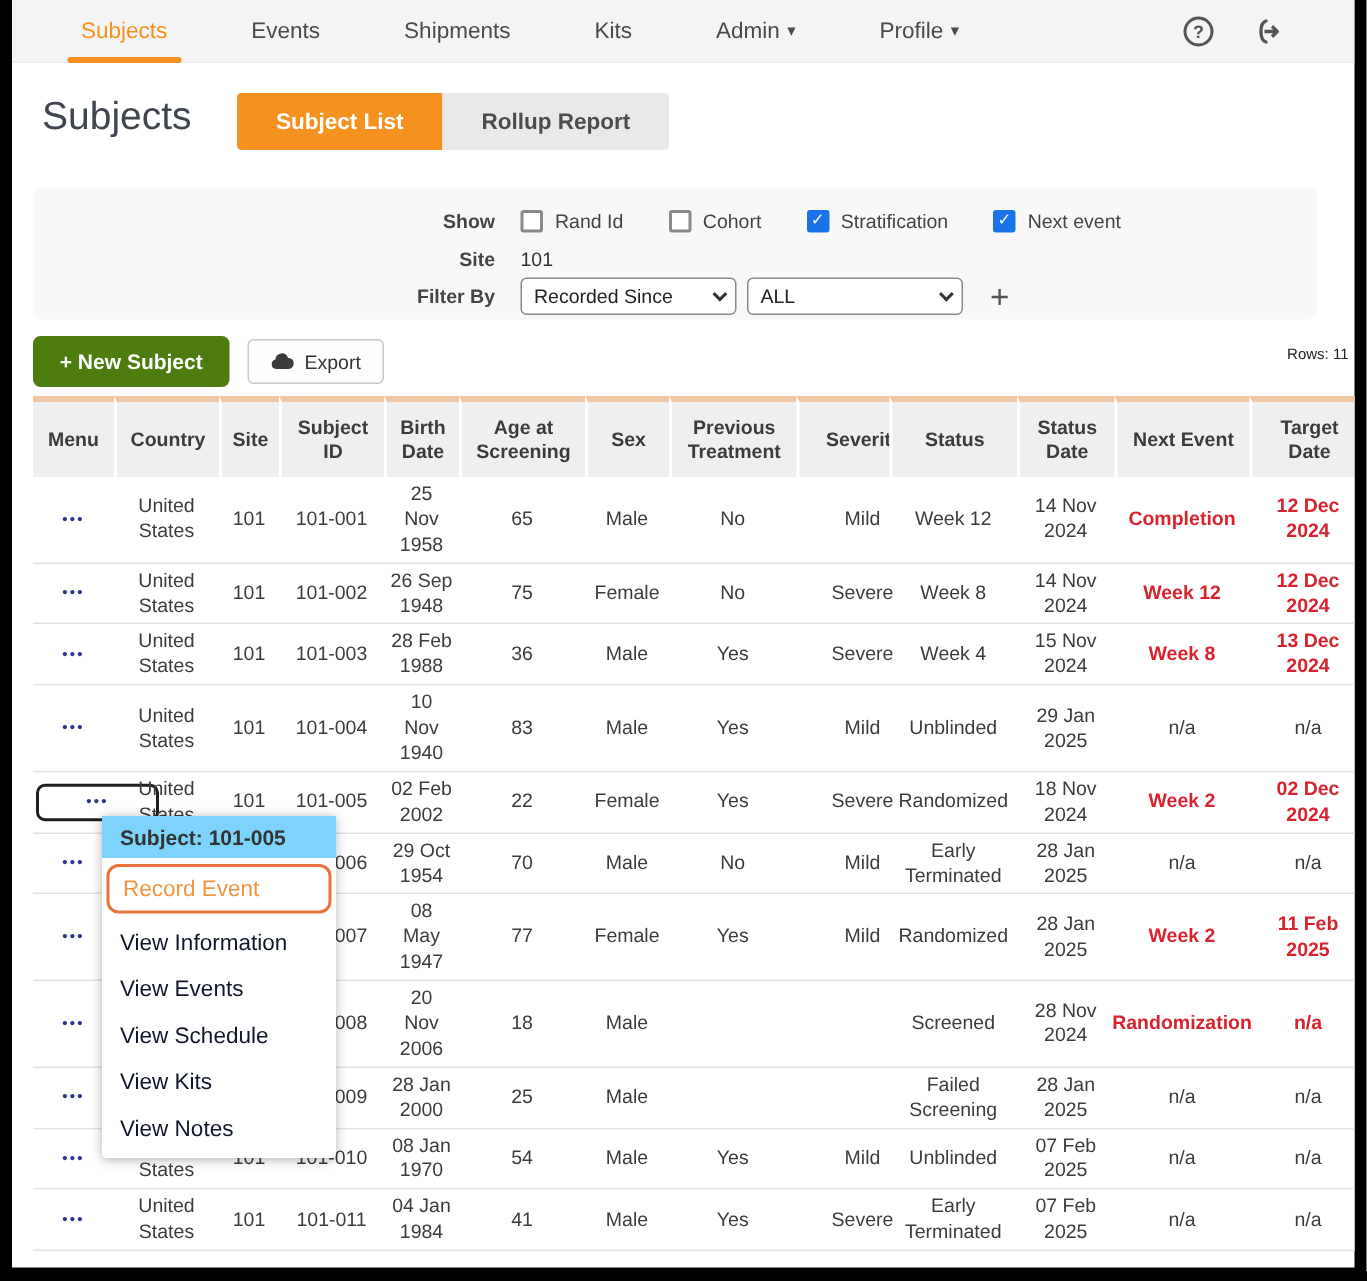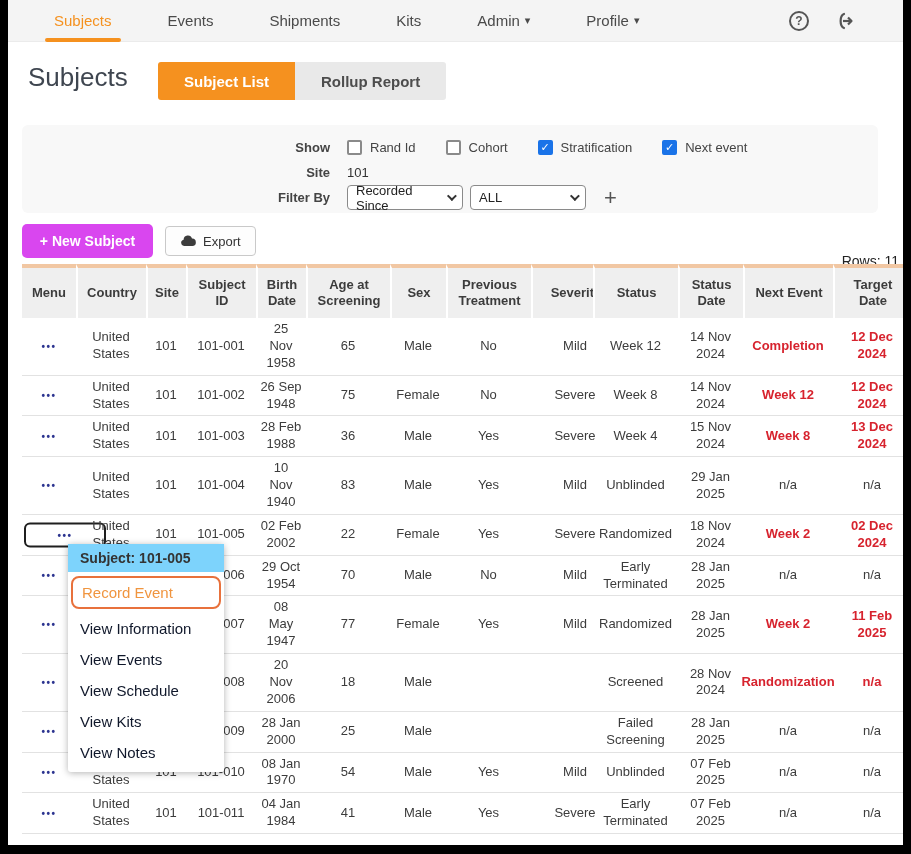--- a/index.html
+++ b/index.html
@@ -32,36 +32,36 @@
                   border-radius: 6px; padding-top: 10px; }
   .f-row { display: flex; align-items: center; min-height: 24px; margin-bottom: 1px; }
   .f-label { width: 308px; text-align: right; font-size: 13px; font-weight: 700; color: #444; flex: none; }
   .f-fields { display: flex; align-items: center; margin-left: 17px; gap: 30px; }
   .cb-item { display: flex; align-items: center; gap: 8px; cursor: pointer; justify-content: space-between; }
   .cb { width: 15px; height: 15px; border: 2px solid #8a8a8a; border-radius: 2px; background: #fff; flex: none;
         display: flex; align-items: center; justify-content: center; font-size: 11px; line-height: 1; }
   .cb.checked { background: #1a73e8; border-color: #1a73e8; color: #fff; }
   .cb-label { font-size: 13px; color: #444; }
   .f-value { font-size: 13px; color: #333; }
-  .fselect { width: 116px; height: 25px; border: 1px solid #8a8a8a; border-radius: 4px; background: #fff;
+  .fselect { width: 144px; height: 25px; border: 1px solid #8a8a8a; border-radius: 4px; background: #fff;
              display: flex; align-items: center; justify-content: space-between; padding: 0 8px; font-size: 13px;
              color: #222; cursor: pointer; }
   .fselect + .fselect { margin-left: -23px; }
   .chev { width: 7px; height: 7px; border-right: 2px solid #333; border-bottom: 2px solid #333;
           transform: rotate(45deg) translateY(-2px); flex: none; }
   .add-filter { font-size: 22px; color: #555; font-weight: 400; cursor: pointer; margin-left: -12px; line-height: 1; }
 
   
-  .btn-new { position: absolute; left: 14px; top: 224px; width: 131px; height: 34px; background: #d946ef;
+  .btn-new { position: absolute; left: 14px; top: 224px; width: 131px; height: 34px; background: #4d7c0f;
              color: #fff; font-weight: 700; font-size: 14px; border-radius: 5px; border: none; cursor: pointer;
              display: flex; align-items: center; justify-content: center; font-family: inherit; }
   .btn-export { position: absolute; left: 157px; top: 226px; height: 30px; padding: 0 14px; background: #fdfdfd;
                 border: 1px solid #c9c9c9; border-radius: 4px; font-size: 13px; color: #333; cursor: pointer;
                 display: flex; align-items: center; gap: 7px; font-family: inherit; }
-  .rows-count { position: absolute; right: 4px; top: 231px; font-size: 14px; color: #222; margin-top: 22px; }
+  .rows-count { position: absolute; right: 4px; top: 231px; font-size: 10px; color: #222; }
 
   
   .table { position: absolute; left: 14px; top: 264px; width: 892px; }
   .thead { display: flex; }
   .th { background: #efefef; border-top: 4px solid #f1c7a3; font-weight: 700; font-size: 13px; color: #3c3c3c;
         display: flex; align-items: center; justify-content: center; text-align: center; padding: 6px 2px;
         min-height: 54px; line-height: 1.25; white-space: pre-line; flex: none; }
   .th + .th { border-left: 2px solid #fff; }
   .tr { display: flex; border-bottom: 1px solid #e2e2e2; background: #fff; }
   .td { font-size: 13px; color: #3c3c3c; display: flex; align-items: center; justify-content: center;

